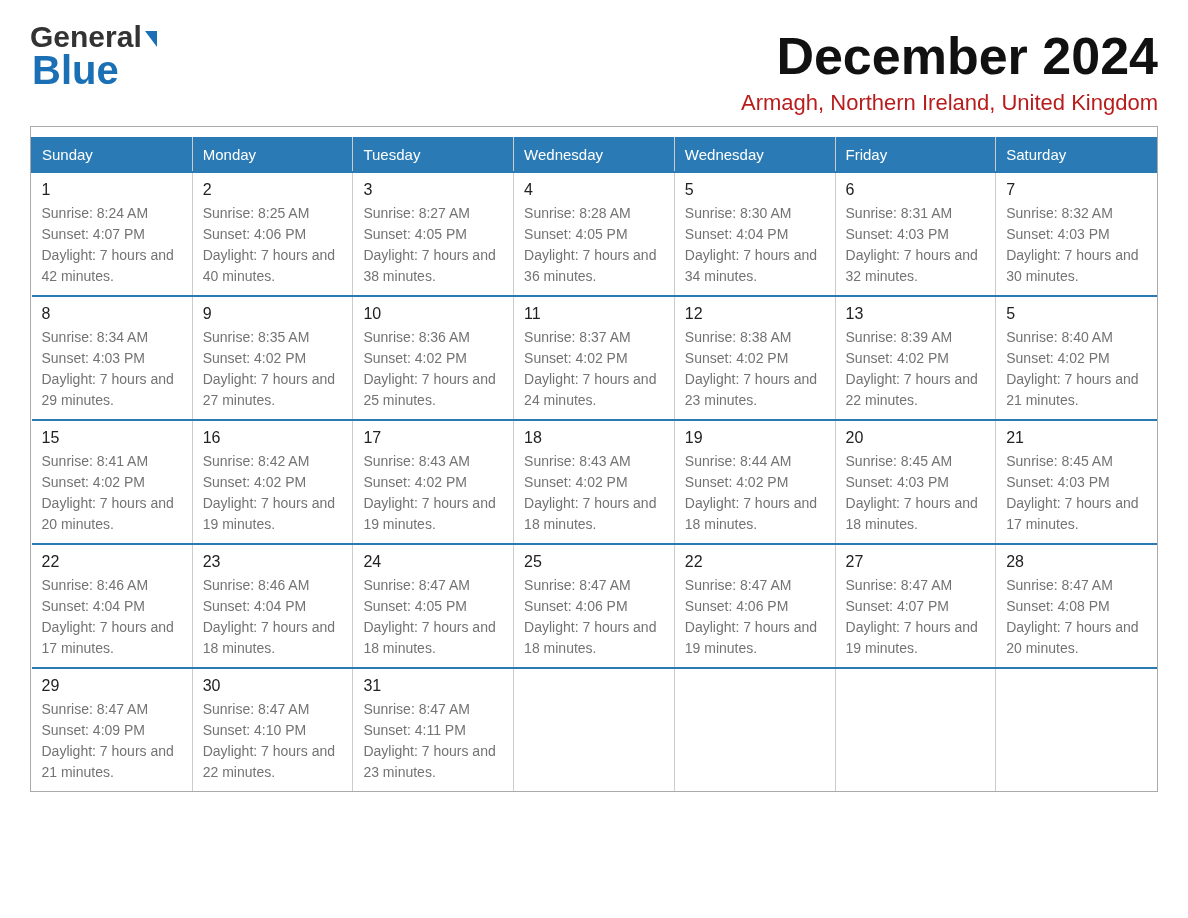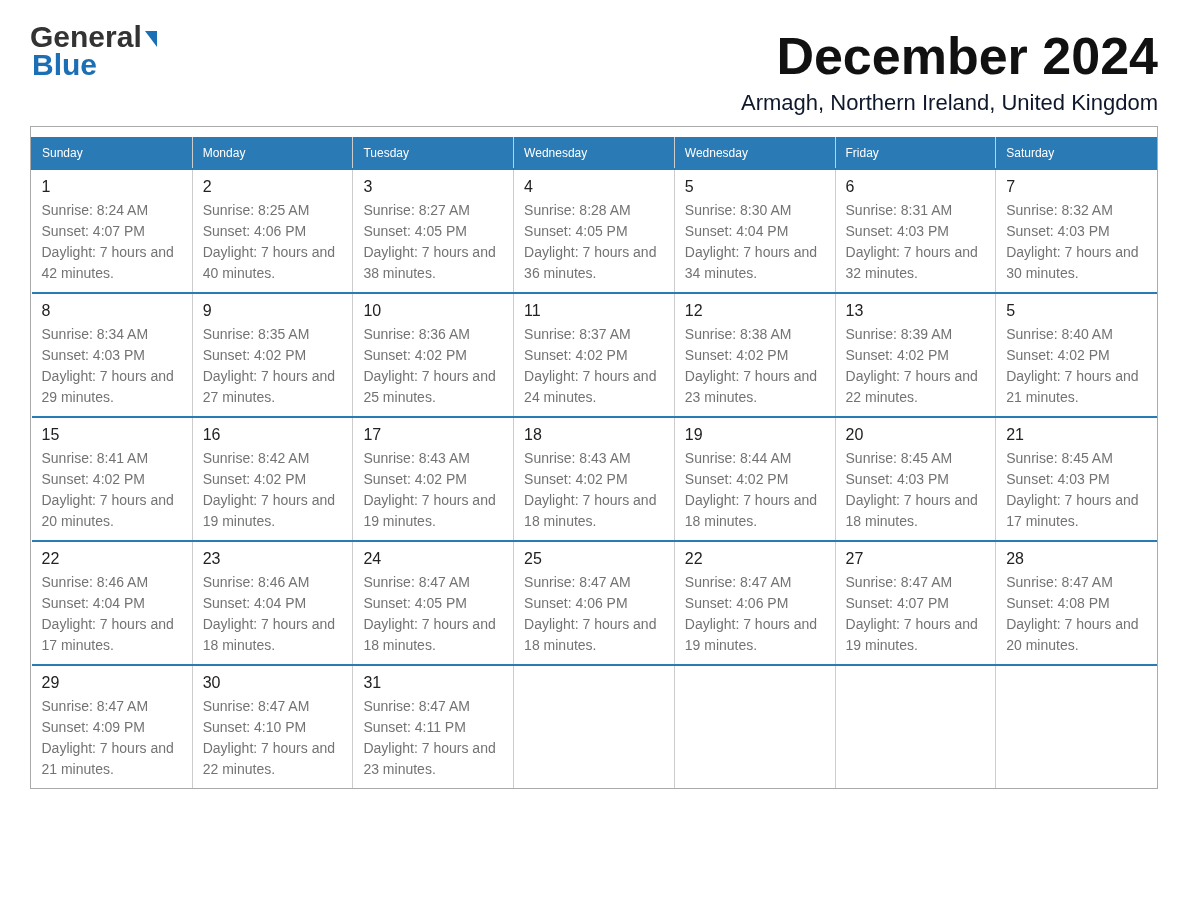--- a/index.html
+++ b/index.html
@@ -25,32 +25,32 @@
       text-align: right;
       margin-top: 6px;
     }
     .month-title {
       font-size: 52px;
       font-weight: bold;
       color: #111;
     }
     .location {
       font-size: 22px;
-      color: #0f172a;
+      color: #b91c1c;
       margin-top: 4px;
     }
     .calendar {
       width: 100%;
       border-collapse: collapse;
       margin-top: 10px;
     }
     .calendar th {
       background-color: #2a7ab5;
       color: #fff;
-      font-size: 12px;
+      font-size: 15px;
       font-weight: normal;
       padding: 8px 10px;
       text-align: left;
       border: 1px solid #2a7ab5;
     }
     .calendar td {
       vertical-align: top;
       padding: 8px 10px;
       border: 1px solid #ccc;
       width: 14.28%;
@@ -106,21 +106,21 @@
   </style>
 </head>
 <body>
 
 <div class="header">
   <div class="logo">
     <div style="display:flex; align-items:center;">
       <span style="font-size:30px; font-weight:bold; color:#333;">General</span>
       <span style="display:inline-block; width:0; height:0; border-left:12px solid transparent; border-top:16px solid #1a6fb5; margin-left:3px; margin-top:4px;"></span>
     </div>
-    <span style="font-size:30px; font-weight:bold; color:#1a6fb5; margin-top:-6px; margin-left:2px;">Blue</span>
+    <span style="font-size:40px; font-weight:bold; color:#1a6fb5; margin-top:-6px; margin-left:2px;">Blue</span>
   </div>
   <div class="title-section">
     <div class="month-title">December 2024</div>
     <div class="location">Armagh, Northern Ireland, United Kingdom</div>
   </div>
 </div>
 
 <div class="calendar-wrapper">
   <table class="calendar">
     <thead>

